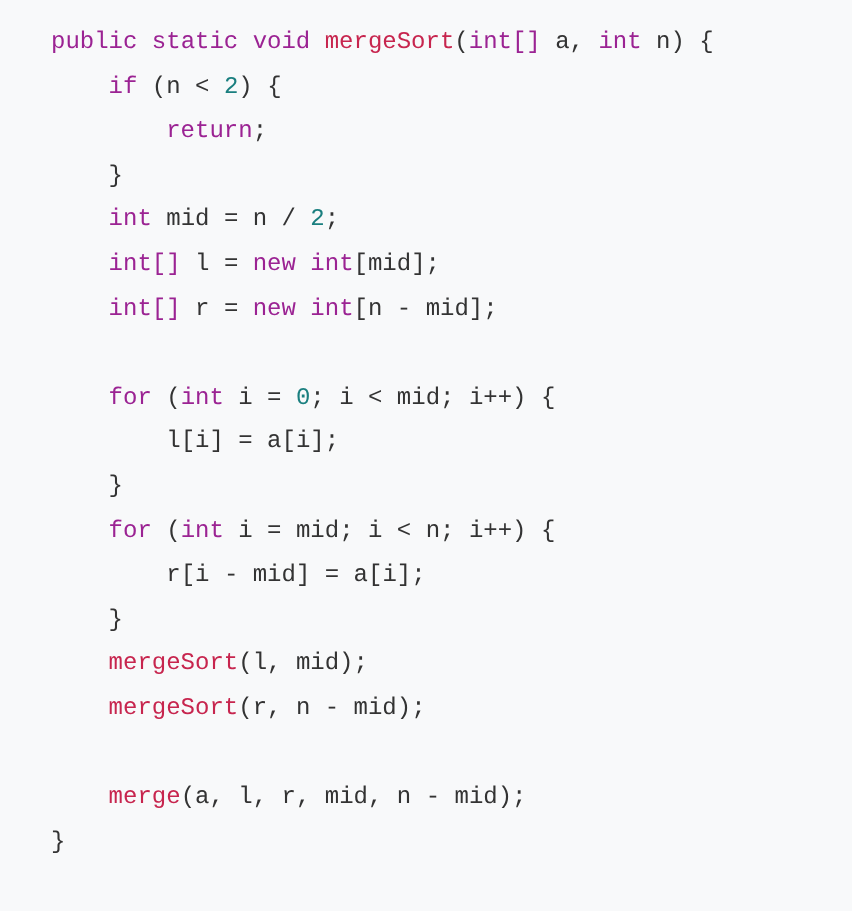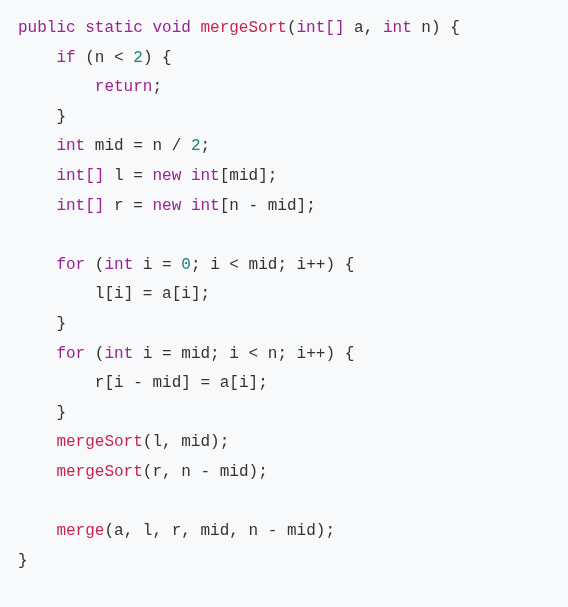--- a/index.html
+++ b/index.html
@@ -5,21 +5,21 @@
   body {
     margin: 0;
     padding: 0;
     background: #f8f9fa;
     font-family: Consolas, Monaco, 'Courier New', monospace;
     font-size: 16px;
     line-height: 1.85;
     color: #333333;
   }
   .code-block {
-    padding: 14px 18px;
+    padding: 14px 34px;
     white-space: pre;
   }
   .kw { color: #9b2393; }         
   .type { color: #9b2393; }       
   .func { color: #c7254e; }       
   .num { color: #1a7f7f; }        
   .punct { color: #333333; }      
   .ident { color: #333333; }      
 </style>
 </head>

